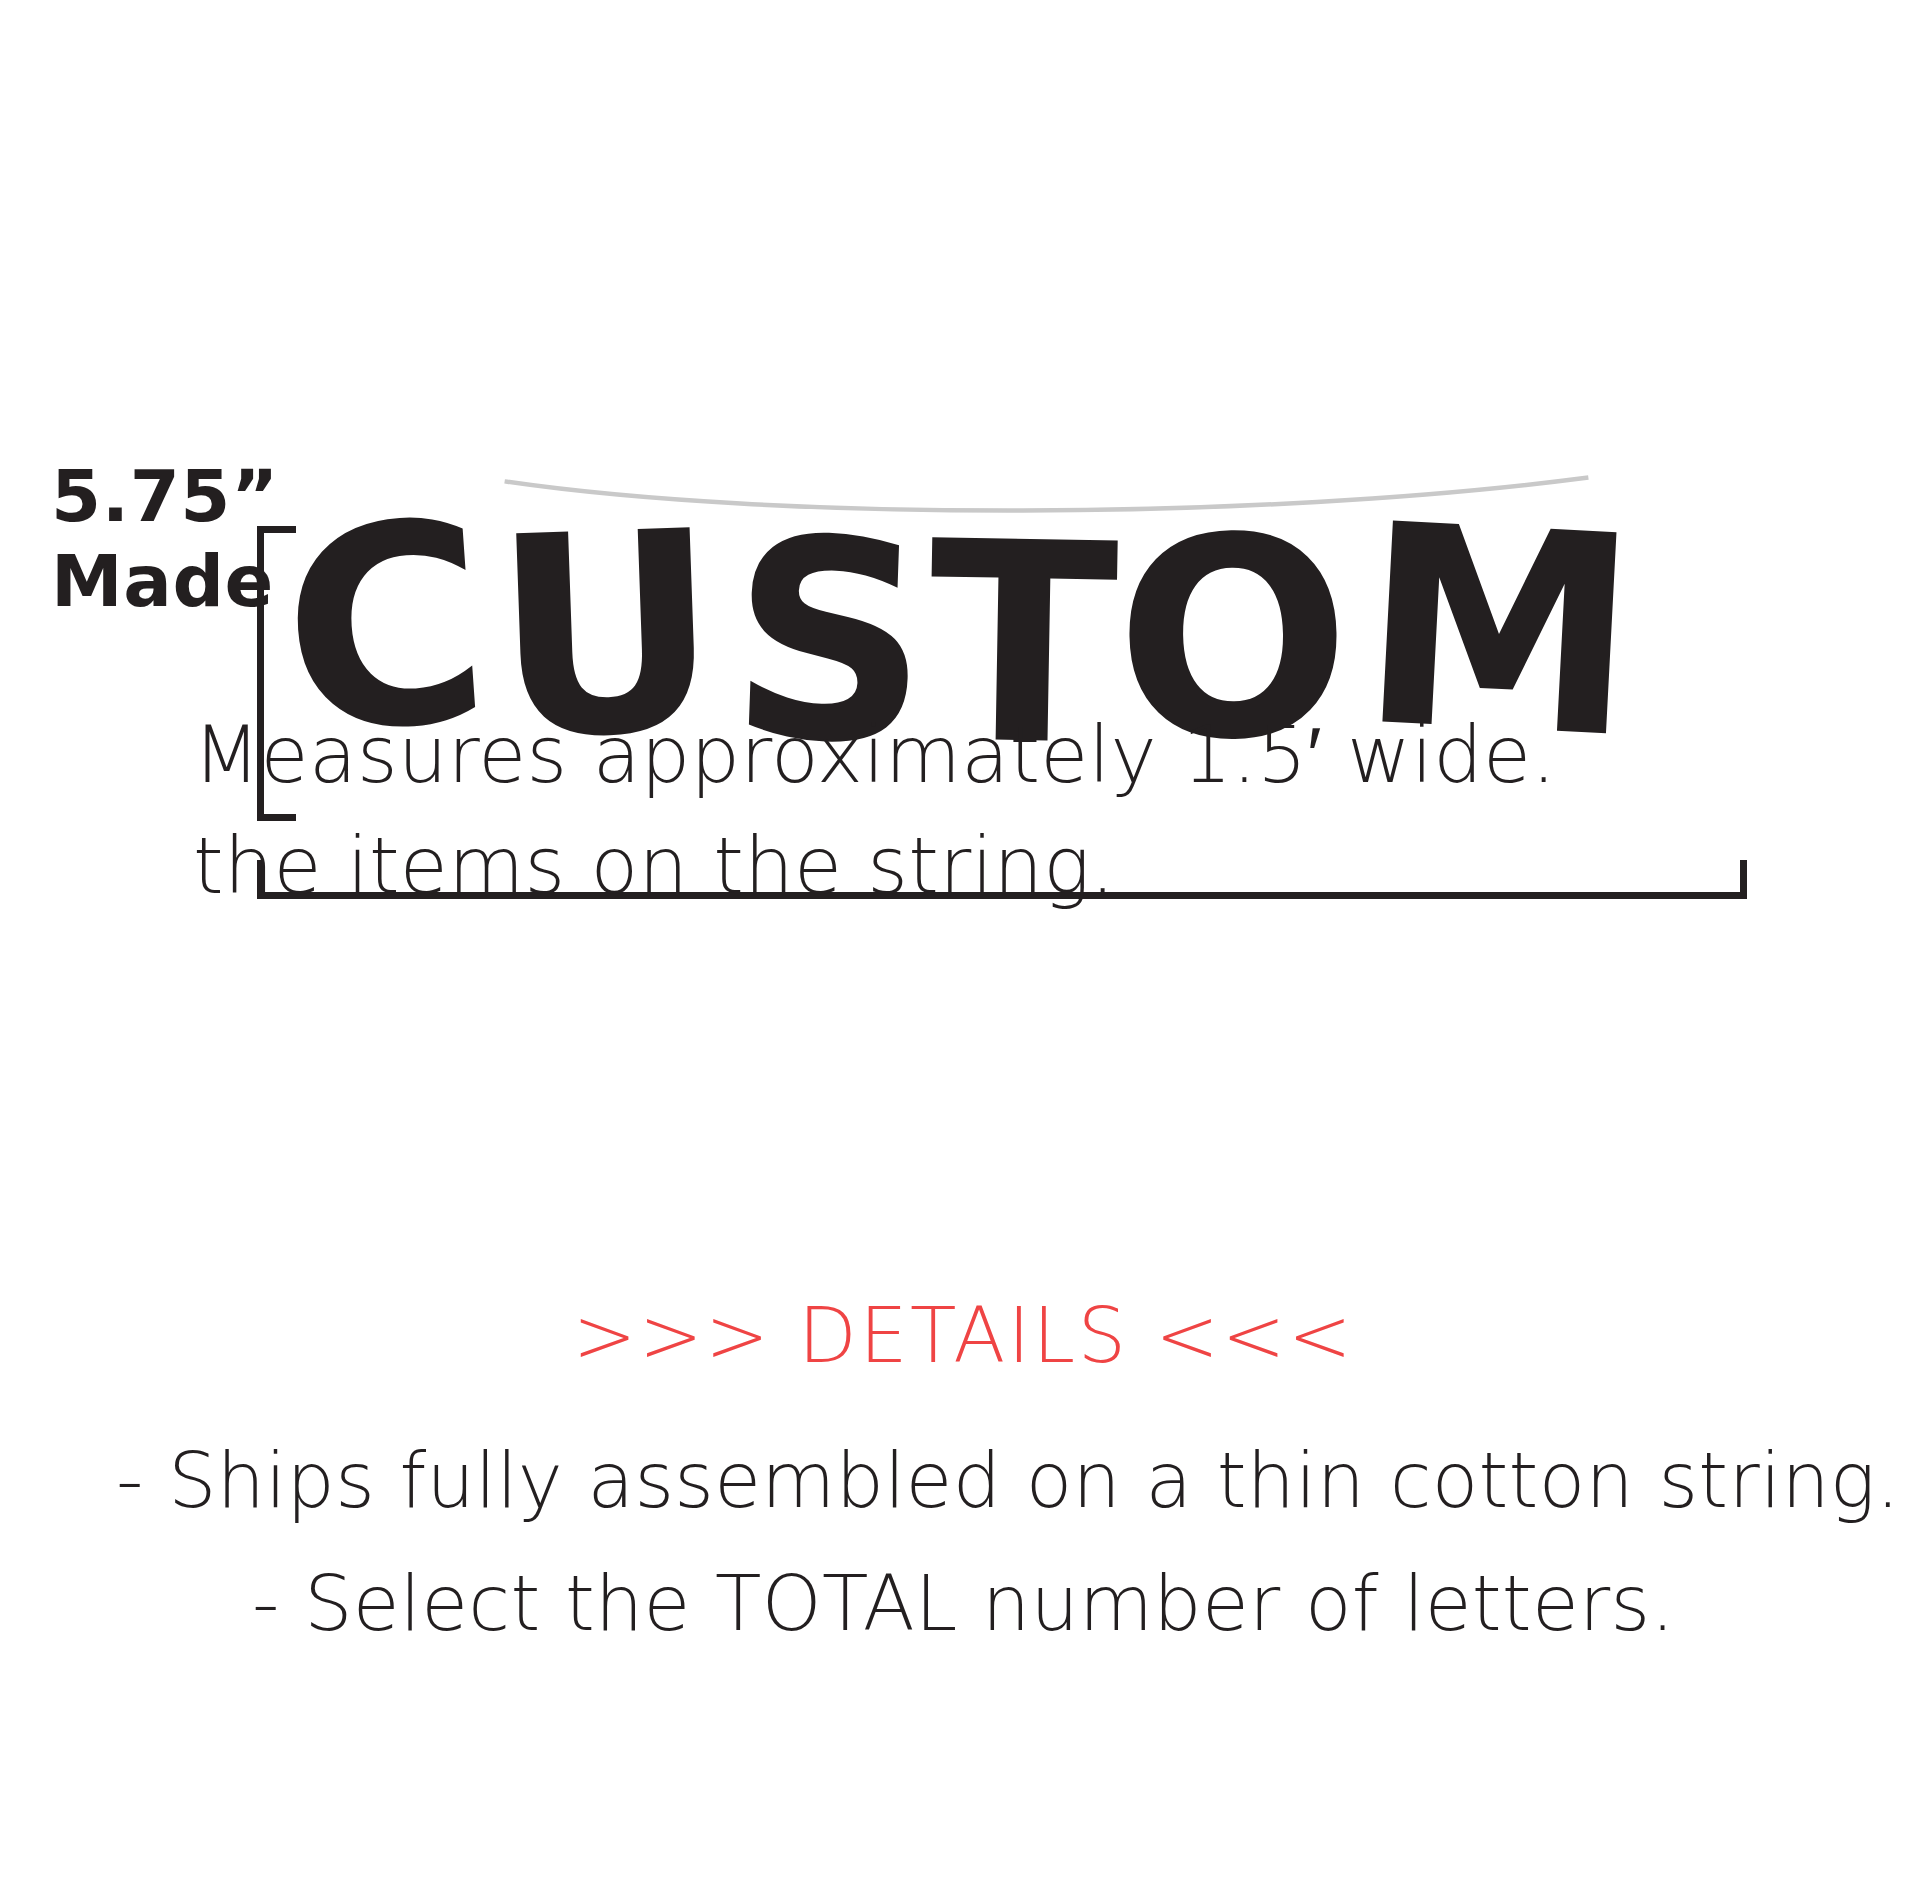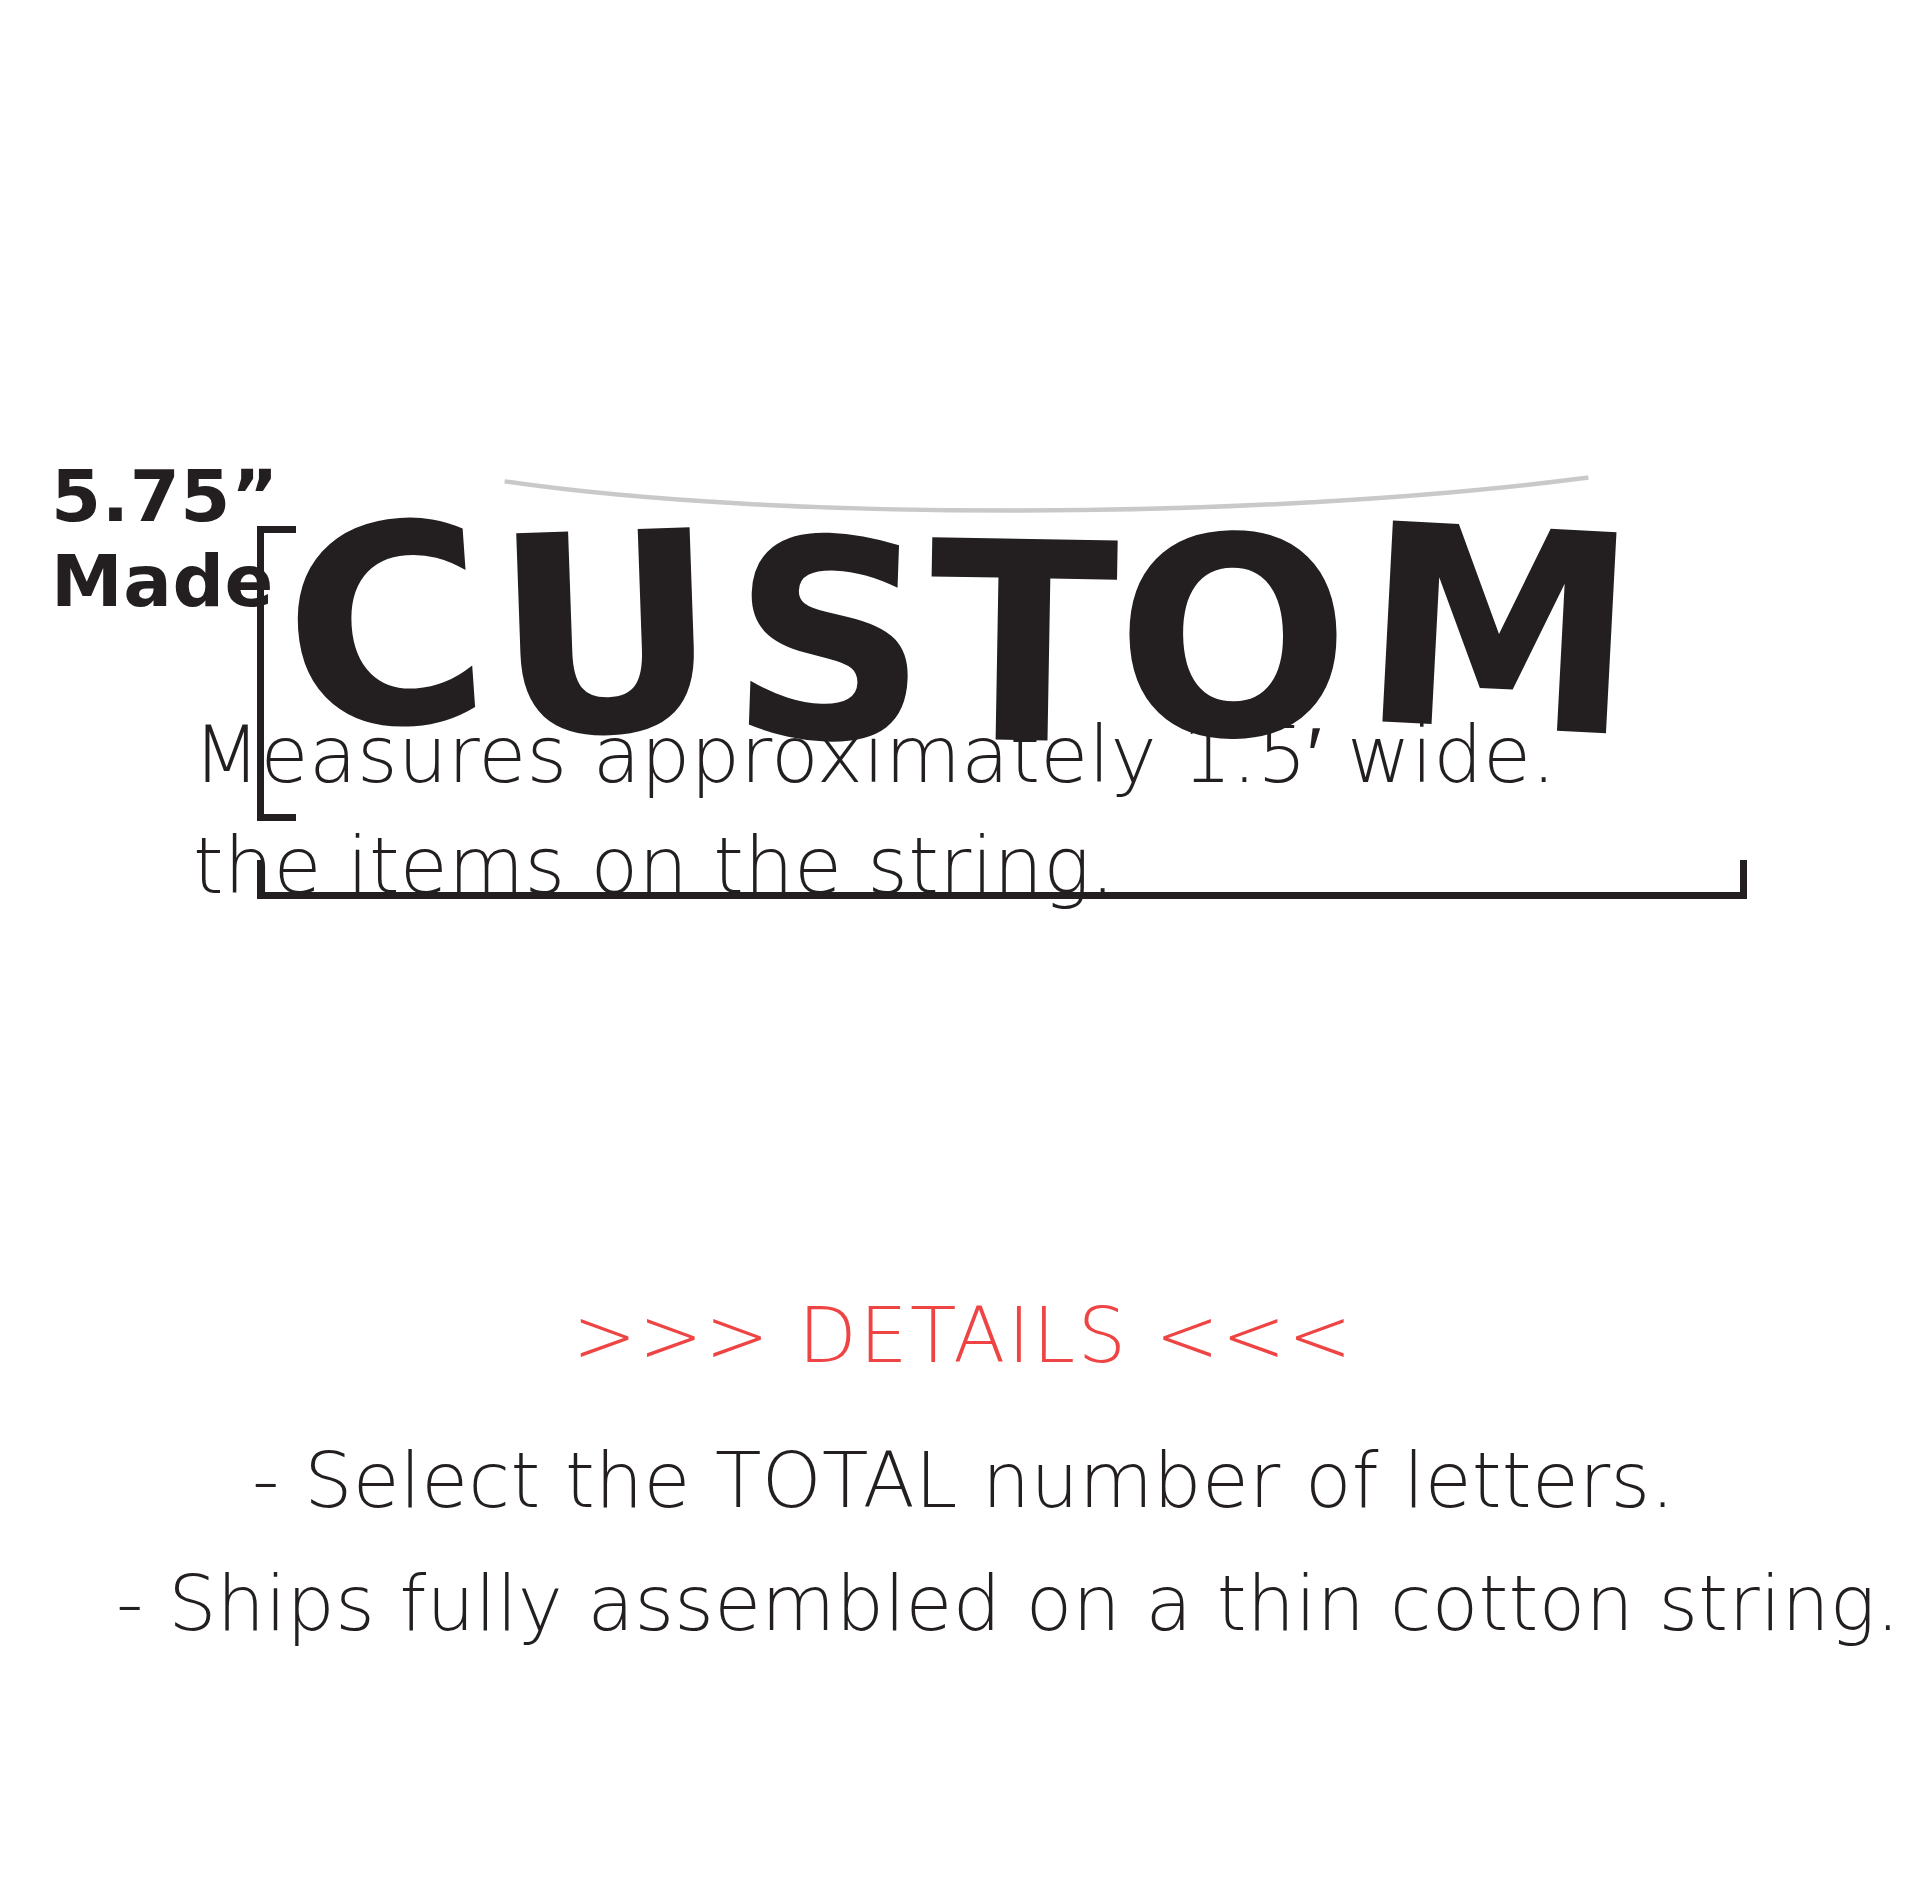--- a/index.html
+++ b/index.html
@@ -184,18 +184,18 @@
   </div>
 
   <div class="measure-text">
     <span class="line">Measures approximately 1.5′ wide.</span>
     <span class="line">the items on the string.</span>
   </div>
 
   <div class="details-heading">&gt;&gt;&gt; DETAILS &lt;&lt;&lt;</div>
 
   <div class="details-list">
+    <span class="line">- Ships fully assembled on a thin cotton string.</span>
     <span class="line">- Select the TOTAL number of letters.</span>
-    <span class="line">- Ships fully assembled on a thin cotton string.</span>
   </div>
 
 </div>
 
 
 </body></html>

